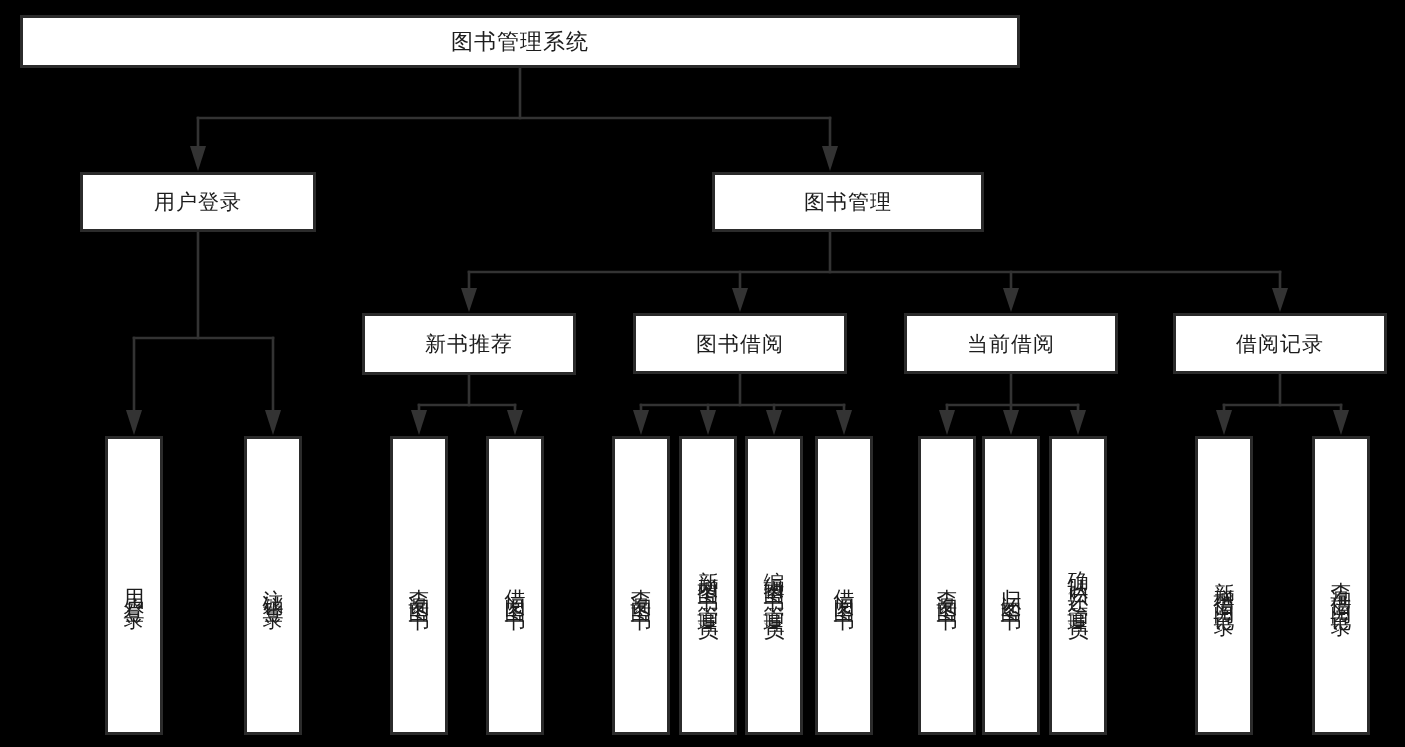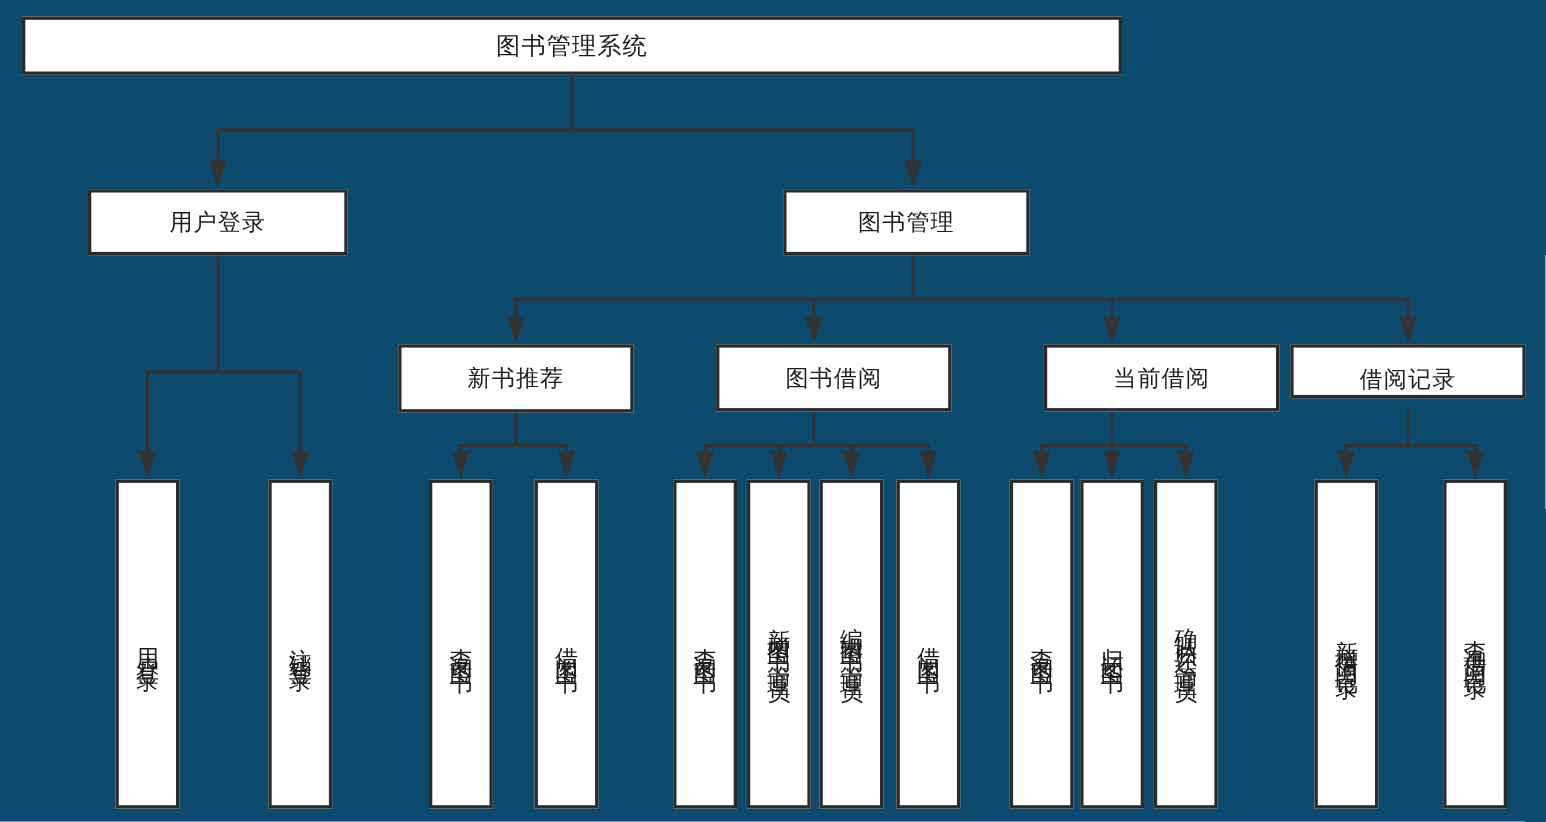--- a/index.html
+++ b/index.html
@@ -5,21 +5,21 @@
   html, body {
     margin: 0;
     padding: 0;
     background: #ffffff;
     font-family: "DejaVu Sans", "Liberation Sans", sans-serif;
   }
   #stage {
     position: relative;
     width: 1405px;
     height: 747px;
-    background: #0c4a6e;
+    background: #000000;
     overflow: hidden;
   }
   #wires {
     position: absolute;
     left: 0;
     top: 0;
     width: 1405px;
     height: 747px;
   }
   .box {
@@ -137,34 +137,34 @@
     </g>
   </svg>
 
   <div class="box hbox root-box" style="left:20px; top:15px; width:1000px; height:53px;">
     <span>图书管理系统</span>
   </div>
 
   <div class="box hbox" style="left:80px; top:172px; width:236px; height:60px;">
     <span>用户登录</span>
   </div>
-  <div class="box hbox" style="left:712px; top:172px; width:224px; height:60px;">
+  <div class="box hbox" style="left:712px; top:172px; width:272px; height:60px;">
     <span>图书管理</span>
   </div>
 
   <div class="box hbox" style="left:362px; top:313px; width:214px; height:62px;">
     <span>新书推荐</span>
   </div>
-  <div class="box hbox" style="left:633px; top:313px; width:214px; height:61px;margin-left:18px;">
+  <div class="box hbox" style="left:633px; top:313px; width:214px; height:61px;">
     <span>图书借阅</span>
   </div>
-  <div class="box hbox" style="left:904px; top:313px; width:214px; height:61px;margin-left:45px;">
+  <div class="box hbox" style="left:904px; top:313px; width:214px; height:61px;">
     <span>当前借阅</span>
   </div>
-  <div class="box hbox" style="left:1173px; top:313px; width:214px; height:49px;align-items:flex-end;">
+  <div class="box hbox" style="left:1173px; top:313px; width:214px; height:61px;">
     <span>借阅记录</span>
   </div>
 
   <div class="box vbox" style="left:105px; top:436px; width:58px; height:299px;">
     <span class="vtext">用户登录</span>
   </div>
   <div class="box vbox" style="left:244px; top:436px; width:58px; height:299px;">
     <span class="vtext">注销登录</span>
   </div>
 

